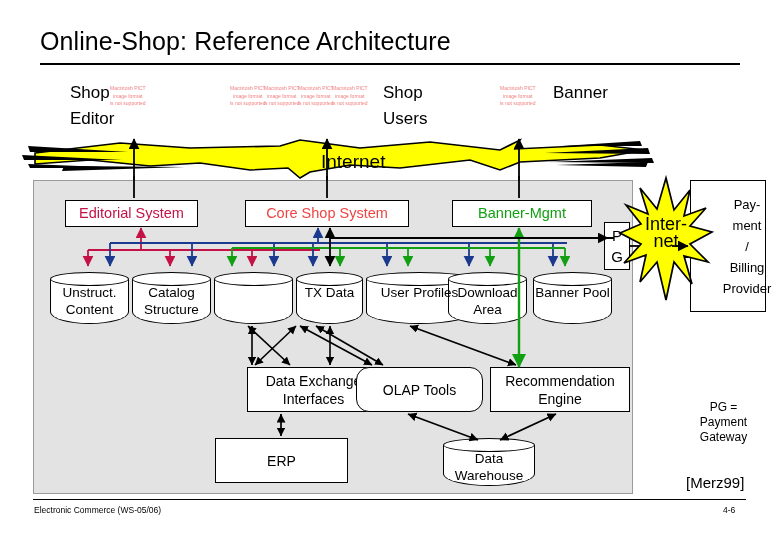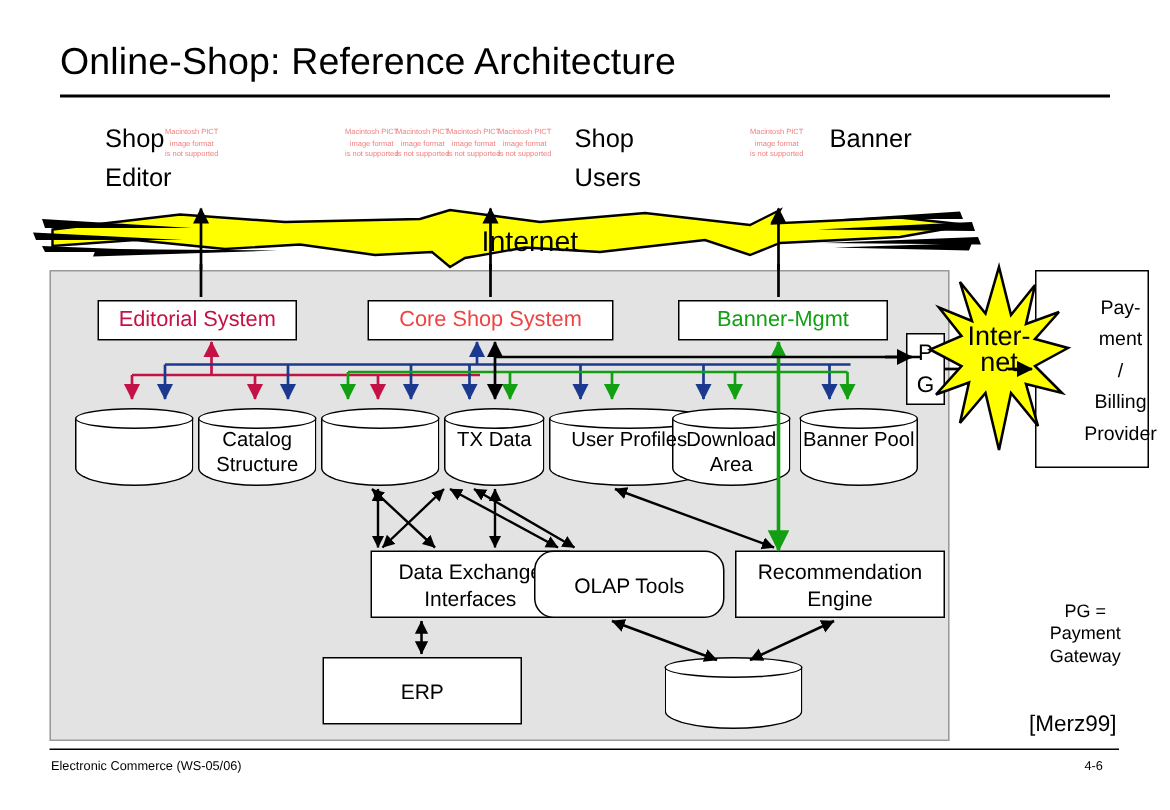--- a/index.html
+++ b/index.html
@@ -132,20 +132,24 @@
 <div class="abs box sysbox blue" style="left:245px;top:200px;width:164px;height:27px;">
   <span>Core Shop System</span>
 </div>
 <div class="abs box sysbox green" style="left:452px;top:200px;width:140px;height:27px;">
   <span>Banner-Mgmt</span>
 </div>
 
 <div class="cyl" style="left:50px;top:272px;width:79px;height:52px;">
   <div class="body"></div>
   <div class="top"></div>
+  <div class="lbl">
+    <span>Unstruct.</span>
+    <span>Content</span>
+  </div>
 </div>
 <div class="cyl" style="left:132px;top:272px;width:79px;height:52px;">
   <div class="body"></div>
   <div class="top"></div>
   <div class="lbl">
     <span>Catalog</span>
     <span>Structure</span>
   </div>
 </div>
 <div class="cyl" style="left:214px;top:272px;width:79px;height:52px;">
@@ -204,20 +208,24 @@
 </div>
 
 <div class="abs box procbox" style="left:215px;top:438px;width:133px;height:45px;">
   <div>
     <span>ERP</span>
   </div>
 </div>
 <div class="cyl" style="left:443px;top:438px;width:92px;height:48px;">
   <div class="body"></div>
   <div class="top"></div>
+  <div class="lbl">
+    <span>Data</span>
+    <span>Warehouse</span>
+  </div>
 </div>
 
 <div class="abs box" id="pgbox">
   <div>
     <span>P</span>
     <span>G</span>
   </div>
 </div>
 
 <div class="abs" id="internet-star-lbl">

